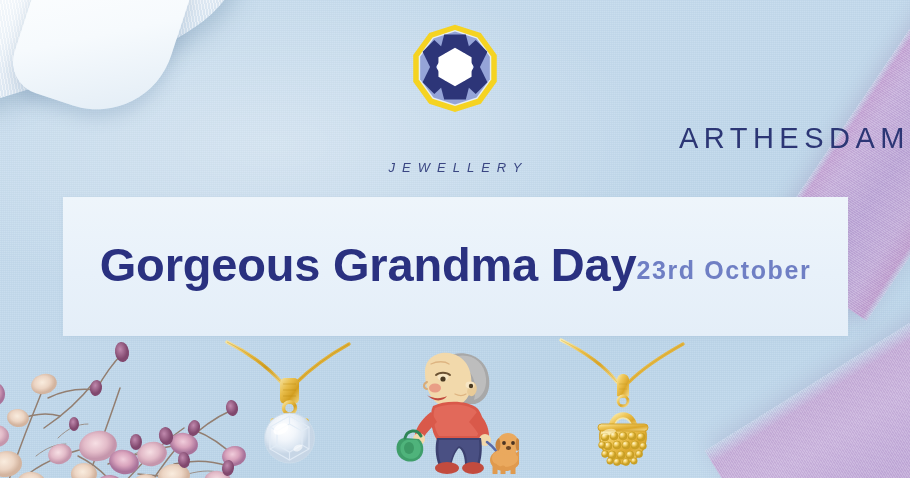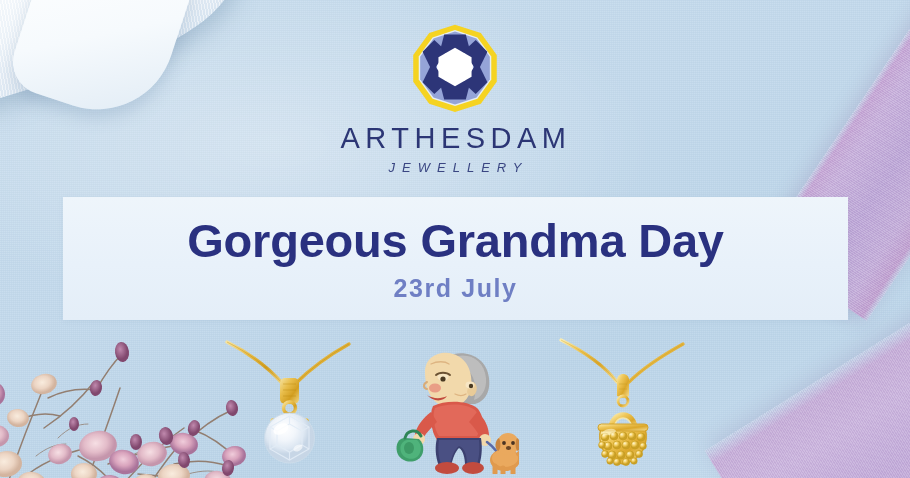--- a/index.html
+++ b/index.html
@@ -151,44 +151,45 @@
   }
   .logo-mark { display: block; margin: 0 auto; }
   .brand-name {
     margin-top: 12px;
     font-size: 29px;
     font-weight: 400;
     letter-spacing: 5.5px;
     color: #2c3675;
     line-height: 1;
     padding-left: 2px;
+    text-align: right;
   }
   .brand-sub {
     margin-top: 8px;
     font-size: 13px;
     font-weight: 400;
     letter-spacing: 7px;
     color: #3a4682;
     line-height: 1;
     padding-left: 7px;
     font-style: italic;
   }
 
   
   .headline-band {
     position: absolute;
     left: 63px;
     top: 197px;
     width: 785px;
-    height: 123px;
+    height: 139px;
     background: linear-gradient(180deg, #eef5fb 0%, #e8f1fa 55%, #e4eef8 100%);
     box-shadow: 0 1px 5px rgba(120,150,180,0.10);
     z-index: 7;
     display: flex;
-    flex-direction: column;
+    flex-direction: row;
     align-items: center;
     justify-content: center;
   }
   .headline {
     font-size: 47px;
     font-weight: 700;
     color: #2a3180;
     letter-spacing: -0.2px;
     line-height: 1;
     white-space: nowrap;
@@ -333,21 +334,21 @@
       </g>
 
       <polygon points="50,28.5 68.4,39.2 68.4,60.8 50,71.5 31.6,60.8 31.6,39.2" fill="#ffffff"></polygon>
     </svg>
     <div class="brand-name">ARTHESDAM</div>
     <div class="brand-sub">JEWELLERY</div>
   </div>
 
   <div class="headline-band">
     <div class="headline">Gorgeous Grandma Day</div>
-    <div class="subhead">23rd July</div>
+    <div class="subhead">23rd October</div>
   </div>
 
   <div class="items-row">
 
     <div class="item">
       <svg width="128" height="136" viewBox="0 0 128 136">
         <defs>
           <linearGradient id="goldA" x1="0" y1="0" x2="1" y2="1">
             <stop offset="0%" stop-color="#f6e3a0"></stop>
             <stop offset="35%" stop-color="#e8bd4a"></stop>

